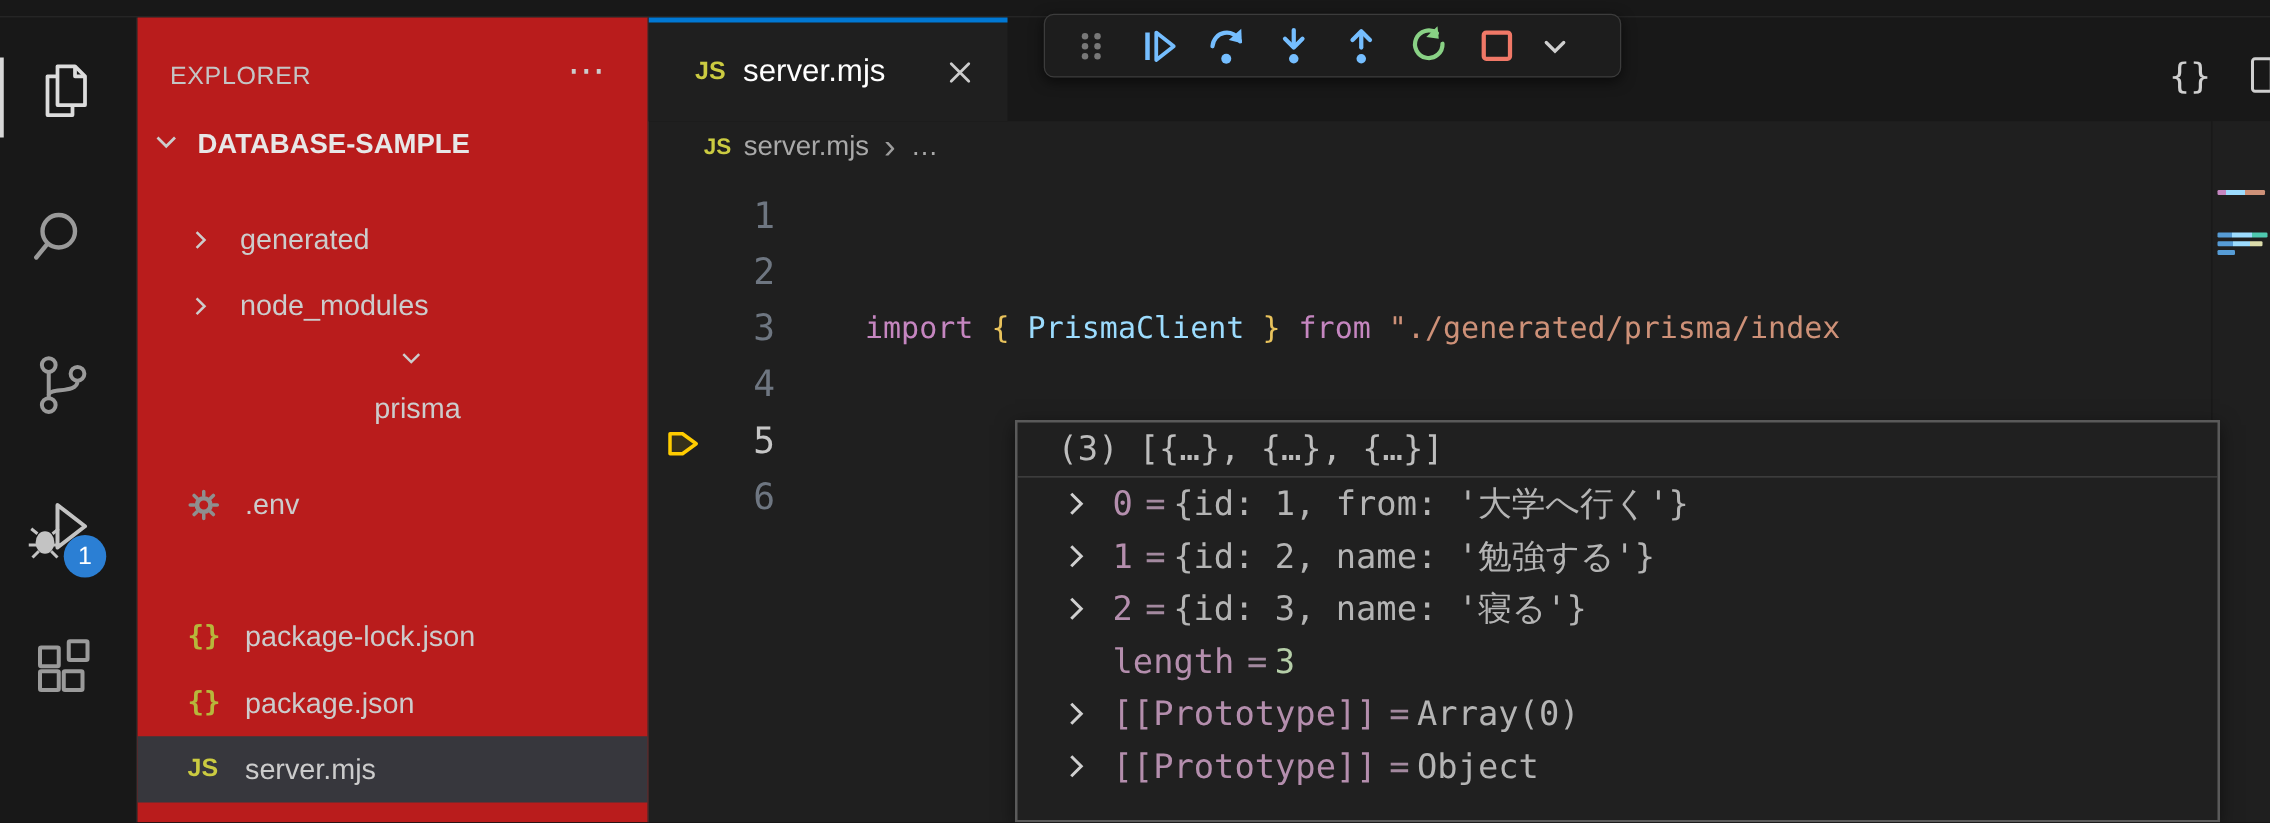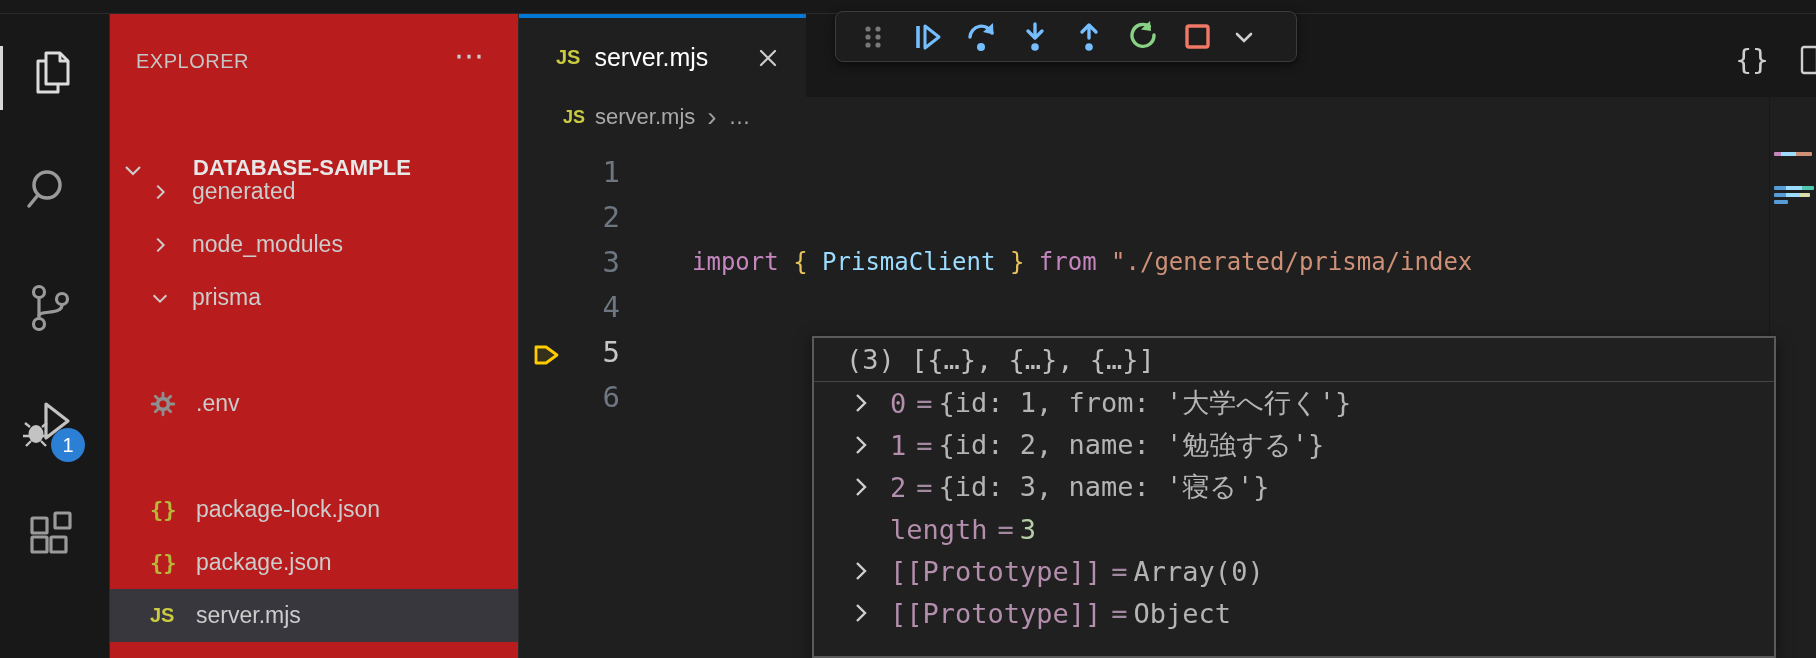--- a/index.html
+++ b/index.html
@@ -17,21 +17,21 @@
   .ab-item{position:absolute;left:22px;width:56px;height:56px;display:flex;align-items:center;justify-content:center;}
   #ab-active-bar{left:0;top:32px;width:3px;height:64px;background:#d7d7d7;}
   .badge{position:absolute;left:51px;top:414px;width:34px;height:34px;border-radius:50%;
          background:#2b7fd4;color:#fff;font-size:20px;display:flex;align-items:center;justify-content:center;}
 
   
   #sidebar{left:110px;top:14px;width:409px;height:644px;background:#b91c1c;border-right:1px solid #2b2b2b;color:#cccccc;}
   #sb-header{position:absolute;left:0;top:22px;width:100%;height:56px;}
   #sb-title{position:absolute;left:26px;top:14px;font-size:20px;letter-spacing:.5px;color:#c5c5c5;}
   #sb-more{position:absolute;right:34px;top:2px;font-size:30px;color:#cccccc;cursor:pointer;}
-  #ws-row{position:absolute;left:0;top:115px;width:100%;height:52px;display:flex;align-items:flex-end;gap:35px;}
+  #ws-row{position:absolute;left:0;top:88px;width:100%;height:52px;display:flex;align-items:flex-start;}
   #ws-label{font-size:22px;font-weight:700;color:#e7e7e7;margin-left:6px;}
   .tree-row{position:absolute;left:0;width:100%;height:53px;display:flex;align-items:center;font-size:23px;color:#cccccc;gap:12px;}
   .tree-row.sel{background:#37373d;}
   .ind1{padding-left:40px;} .ind2{padding-left:64px;}
   .ficon{width:34px;display:flex;justify-content:flex-start;align-items:center;flex:0 0 34px;}
   .chev{width:30px;flex:0 0 30px;display:flex;align-items:center;}
   .js-badge{color:#cbcb41;font-weight:700;font-size:20px;font-family:Liberation Sans, sans-serif;}
   .json-badge{color:#b7b73b;font-weight:700;font-size:22px;font-family:"DejaVu Sans Mono",monospace;}
 
   
@@ -175,21 +175,21 @@
 
     <div class="tree-row ind1" style="top:204px;">
       <span class="chev">
         <svg width="20" height="20" viewBox="0 0 22 22" fill="none" stroke="#cccccc" stroke-width="2.2">
             <path d="M8 4 L15 11 L8 18"></path>
           </svg>
       </span>
       <span>node_modules</span>
     </div>
 
-    <div class="tree-row ind1" style="top:257px;">
+    <div class="tree-row ind1" style="top:257px;flex-direction:column;">
       <span class="chev">
         <svg width="20" height="20" viewBox="0 0 22 22" fill="none" stroke="#cccccc" stroke-width="2.2">
             <path d="M4 8 L11 15 L18 8"></path>
           </svg>
       </span>
       <span>prisma</span>
     </div>
 
 
     <div class="tree-row ind1" style="top:363px;">

